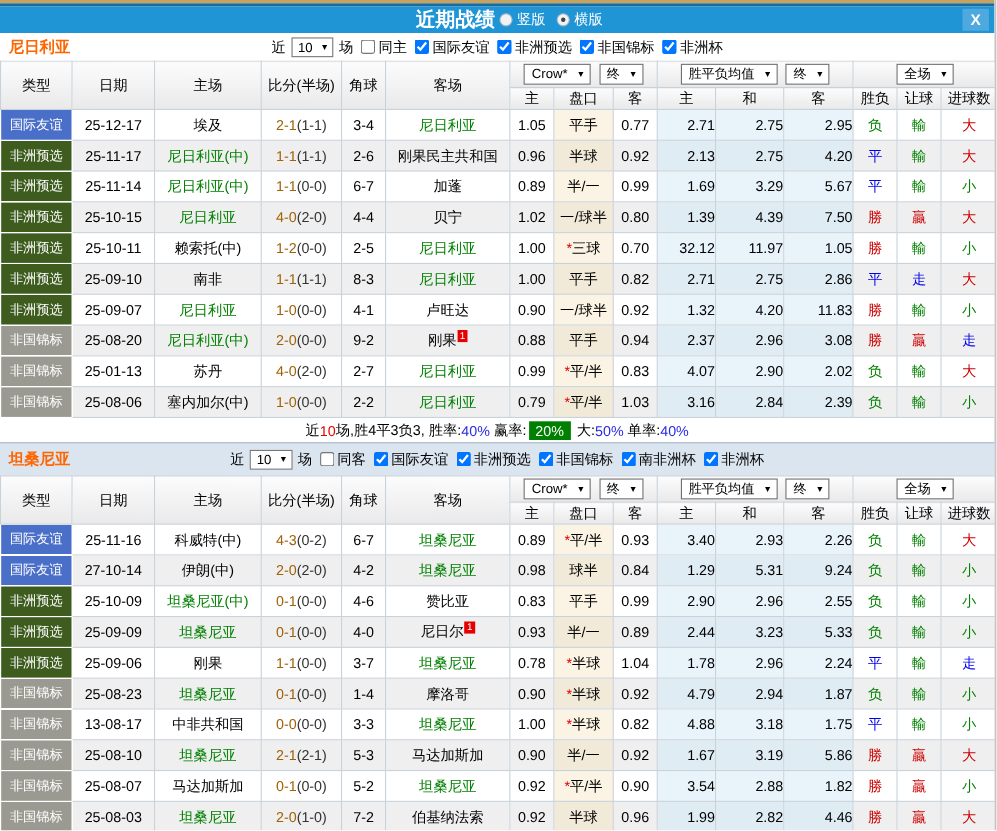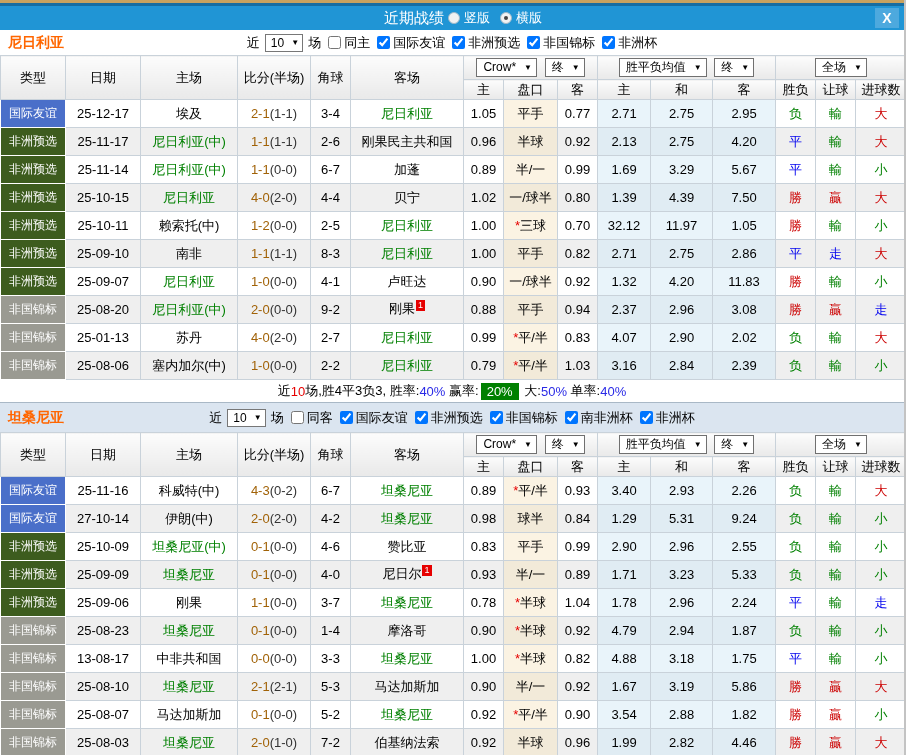--- a/index.html
+++ b/index.html
@@ -5,21 +5,21 @@
   * { box-sizing: border-box; margin: 0; padding: 0; }
   html,body { background:#fff; }
   body { font-family: "Liberation Sans", "DejaVu Sans", sans-serif; font-size:12px; color:#000; }
   .window { position:relative; width:906px; height:755px; overflow:hidden; background:#fff; border-right:2px solid #c3c3c3; }
 
   
   .strip-tan { height:3px; background:#c9a25e; }
   .strip-navy { height:3px; background:#176da1; }
   .titlebar { position:relative; height:24px; background:#2095d5; display:flex; align-items:center; justify-content:center; }
   .titlebar .tgroup { display:flex; align-items:center; gap:4px; }
-  .titlebar .title { color:#fff; font-weight:normal; font-size:15px;margin-left:28px; }
+  .titlebar .title { color:#fff; font-weight:bold; font-size:18px;margin-left:28px; }
   .radio { display:inline-block; width:12px; height:12px; border-radius:50%; background:#f2f2f2; border:1px solid #9fb9c9; position:relative; vertical-align:middle; }
   .radio.checked::after { content:""; position:absolute; left:3px; top:3px; width:4px; height:4px; border-radius:50%; background:#444; }
   .radio-label { color:#fff; font-size:13px; margin-right:6px; }
   .close-btn { position:absolute; right:5px; top:50%; transform:translateY(-50%); width:24px; height:20px; background:#4da9de; color:#fff; font-weight:bold; font-size:14px; line-height:20px; text-align:center; cursor:pointer; }
 
   
   .section-header { position:relative; display:flex; align-items:center; }
   .sh-nigeria { height:25px; background:#fff; }
   .sh-tanzania { height:30px; background:#dbe5f0; border-top:1px solid #a9b8c6; }
   .team-name { position:absolute; left:8px; color:#ff6600; font-weight:bold; font-size:14px; }
@@ -34,21 +34,21 @@
   thead th { background:linear-gradient(#fcfcfc,#e9e9e9); font-weight:normal; font-size:13px; color:#000; }
   thead tr.hrow1 th { height:24px; }
   thead tr.hrow2 th { height:20px; }
   .hdr-select { display:inline-flex; align-items:center; gap:8px; background:#fff; border:1px solid #707070; height:19px; padding:0 4px 0 6px; margin:0 2px; font-size:12px; }
   .hdr-select .arrow { font-size:8px; }
 
   tbody td { height:28px; font-size:13px; background:#fff; }
   tbody tr.alt td { background:#efefef; }
   tbody td.c-hc { background:#fbf3e3; }
   tbody tr.alt td.c-hc { background:#f2ead9; }
-  tbody td.c-avg { background:#e9f4fa; }
+  tbody td.c-avg { background:#e9f4fa;text-align:right; }
   tbody tr.alt td.c-avg { background:#e0ecf3; }
   tbody td.c-type { border:1px solid #fff; color:#fff; font-size:12px; padding:0; }
   .score-ft { color:#a16207; }
   .score-ht { color:#333; }
   .team-green { color:#008000; }
   .star { color:#e60000; }
   .card-badge { display:inline-block; background:#e60000; color:#fff; font-size:9px; line-height:11px; padding:0 2px; vertical-align:super; margin-left:1px; }
 
   
   .summary { height:22px; display:flex; align-items:center; justify-content:center; font-size:13px; background:#fff; }
@@ -492,21 +492,21 @@
           <tr class="alt">
             <td class="c-type" style="background: rgb(61, 92, 30);">非洲预选</td>
             <td>25-09-09</td>
             <td><span class="team-green">坦桑尼亚</span></td>
             <td><span class="score-ft">0-1</span><span class="score-ht">(0-0)</span></td>
             <td>4-0</td>
             <td><span>尼日尔</span><span class="card-badge">1</span></td>
             <td>0.93</td>
             <td class="c-hc"><span>半/一</span></td>
             <td>0.89</td>
-            <td class="c-avg">1.71</td>
+            <td class="c-avg">2.44</td>
             <td class="c-avg">3.23</td>
             <td class="c-avg">5.33</td>
             <td><span style="color: rgb(0, 128, 0);">负</span></td>
             <td><span style="color: rgb(0, 128, 0);">輸</span></td>
             <td><span style="color: rgb(0, 128, 0);">小</span></td>
           </tr>
           <tr>
             <td class="c-type" style="background: rgb(61, 92, 30);">非洲预选</td>
             <td>25-09-06</td>
             <td><span>刚果</span></td>

